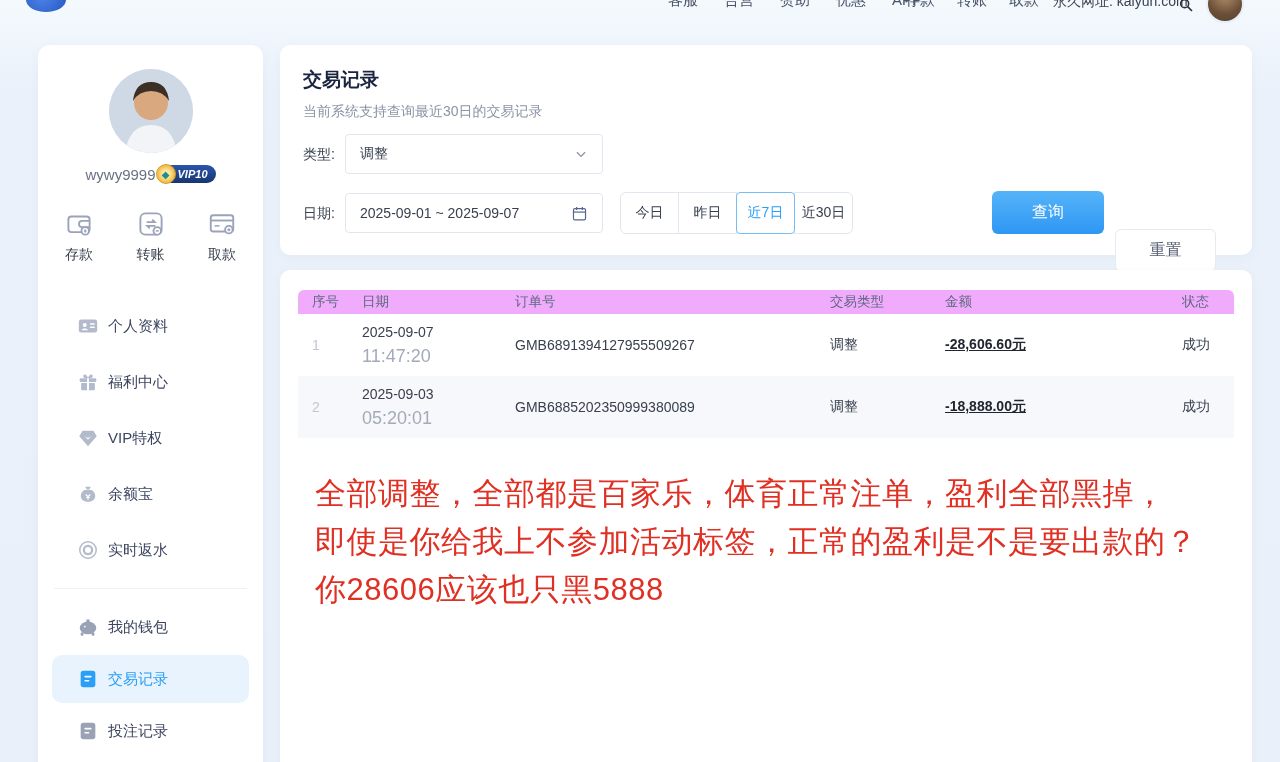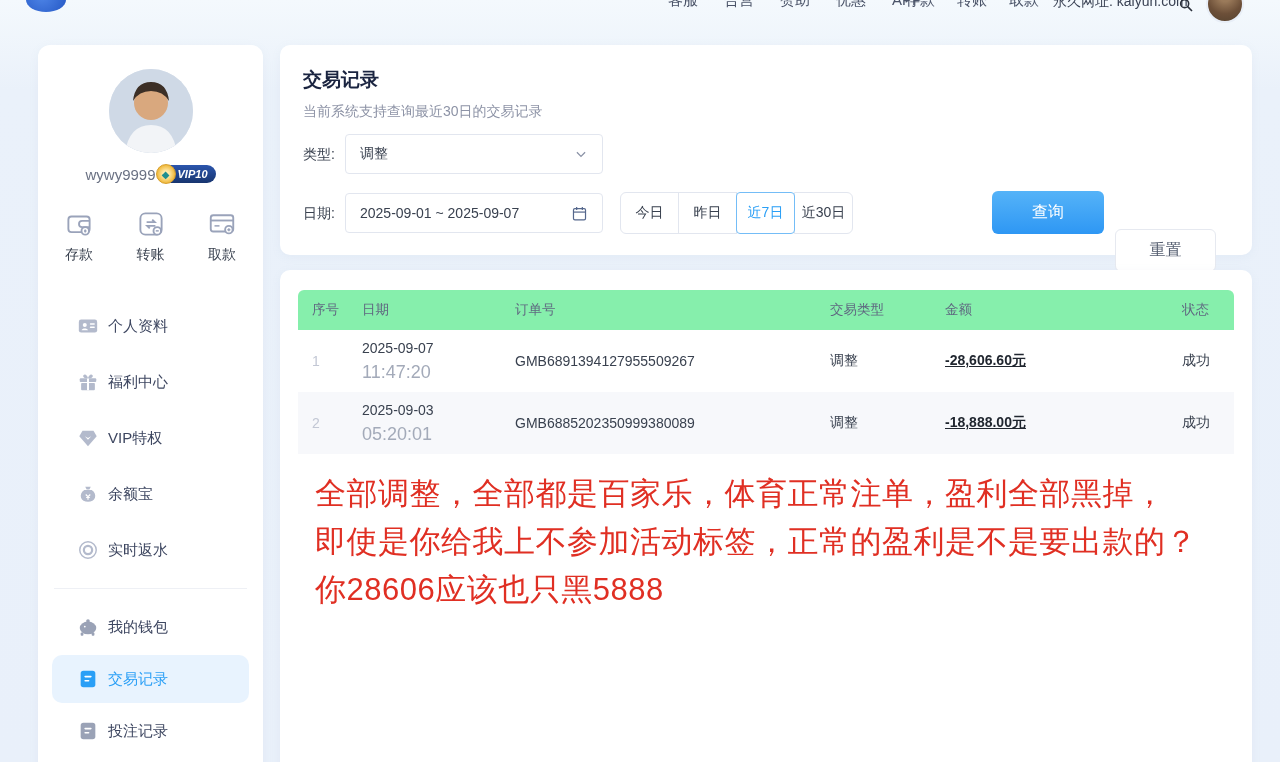--- a/index.html
+++ b/index.html
@@ -73,21 +73,21 @@
     font-family:inherit; }
   .btn-reset { position:absolute; left:835px; top:146px; width:101px; height:43px;
     background:#fff; border:1px solid #e6e9f0; color:#555e70; font-size:16px; border-radius:6px; cursor:pointer;
     font-family:inherit;margin-top:38px; }
 
   
   .table-card { position:absolute; left:280px; top:270px; width:972px; height:620px;
     background:#fff; border-radius:10px 10px 0 0; box-shadow:0 2px 10px rgba(140,160,190,.08); }
   .tbl { position:absolute; left:18px; top:20px; width:936px; }
   .trow { display:grid; grid-template-columns:50px 153px 315px 115px 237px 1fr; align-items:center; padding-left:14px; }
-  .thead { height:40px; background:#86efac; border-radius:6px 6px 0 0; font-size:13.5px; color:#5f6880; }
+  .thead { height:24px; background:#f0abfc; border-radius:6px 6px 0 0; font-size:13.5px; color:#5f6880; }
   .tr { height:62px; font-size:14px; color:#39414f; }
   .tr.alt { background:#f7f8fb; }
   .cell-index { color:#c2c7d4; }
   .cell-date .d { color:#39414f; }
   .cell-date .t { color:#a3aab9; font-size:18px; margin-top:6px; }
   .cell-amount { font-weight:700; color:#20262f;text-decoration:underline; }
   .annotation { position:absolute; left:35px; top:200px; font-size:31px; line-height:48px;
     color:#e02f23; letter-spacing:.5px; white-space:nowrap; }
 
   svg { display:block; }

